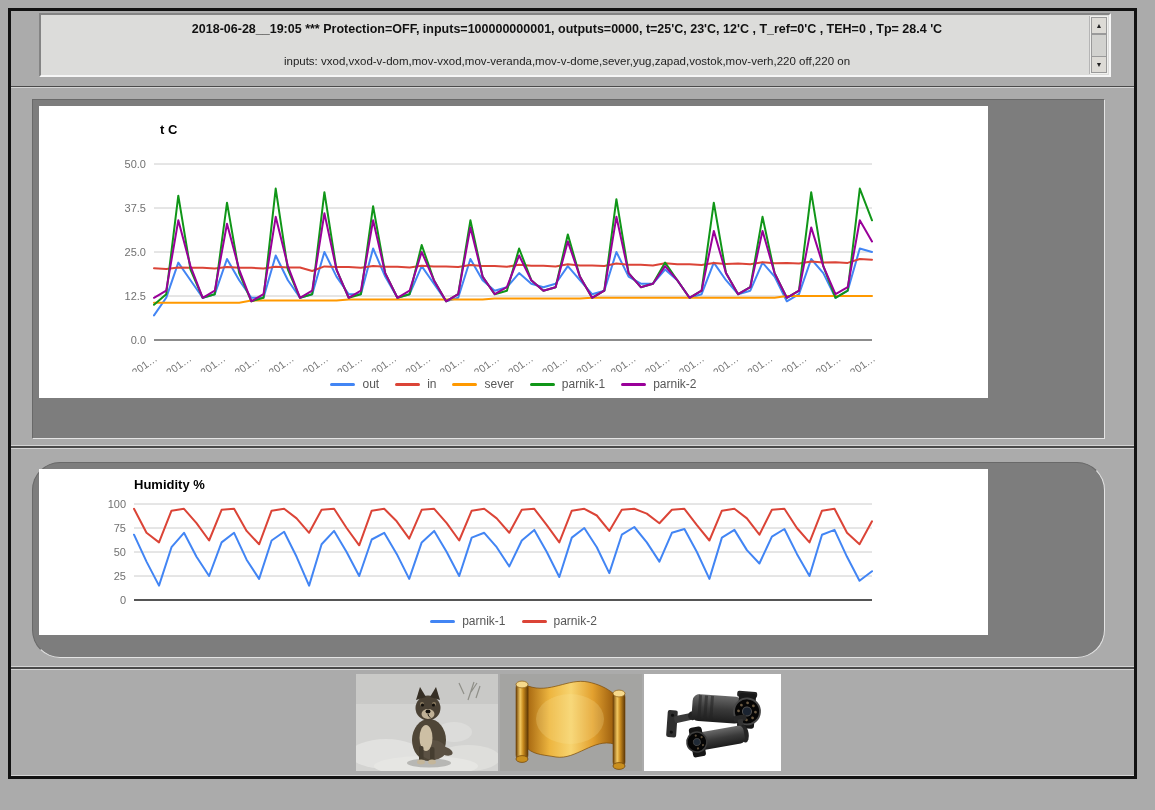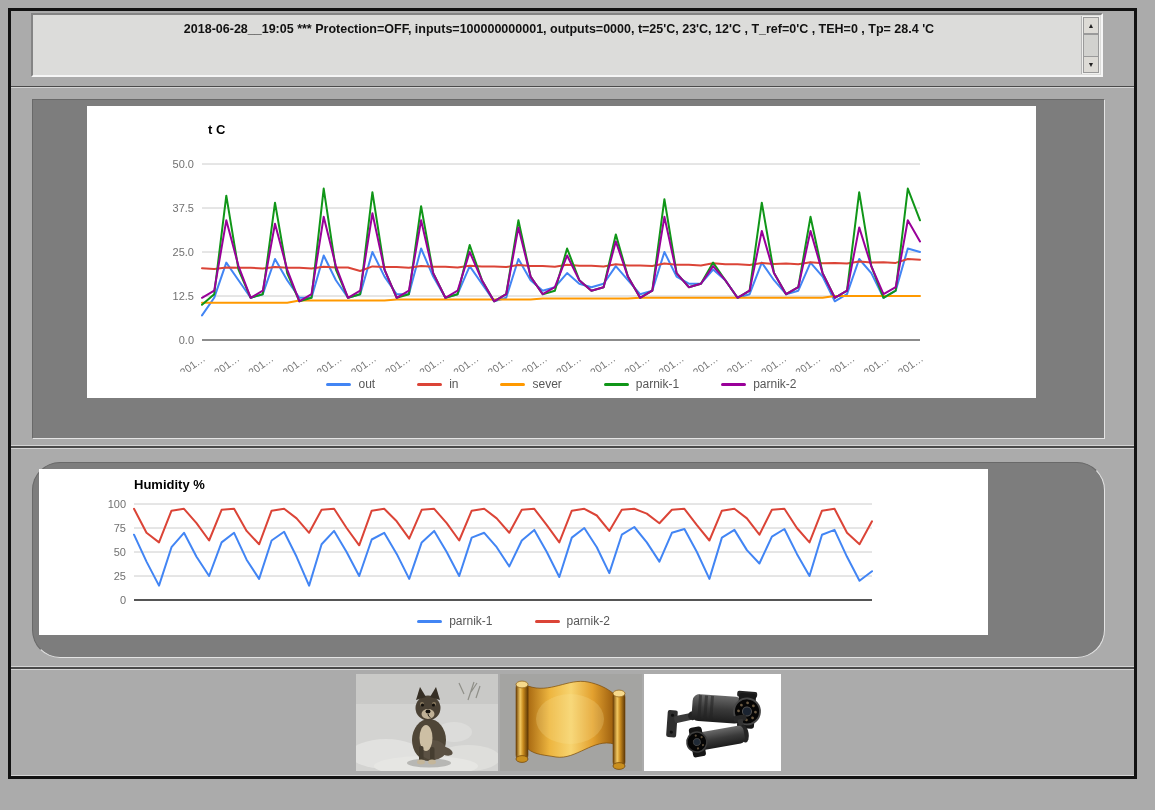--- a/index.html
+++ b/index.html
@@ -11,21 +11,21 @@
   }
   .frame{
     box-sizing:border-box;
     width:1129px;height:771px;
     margin:8px 0 0 8px;
     border:3px solid #121212;
     background:#ababab;
     display:flex;flex-direction:column;
   }
   
-  .status-wrap{height:75px;}
+  .status-wrap{height:75px;margin-left:8px;}
   .status-box{
     box-sizing:border-box;
     position:relative;
     margin:2px 0 0 20px;
     width:1072px;height:64px;
     background:#dcdcda;
     border:2px solid;
     border-color:#848484 #f6f6f6 #f6f6f6 #848484;
     text-align:center;
     padding:7px 40px 8px 24px;
@@ -55,52 +55,53 @@
     border-top:1px solid #4a4a4a;
     box-shadow:inset 0 1px 0 #d4d4d4, inset 0 -1px 0 #d4d4d4;
   }
   .row1{height:361px;border-bottom:1px solid #4a4a4a;}
   .row2{height:221px;border-bottom:1px solid #4a4a4a;}
   .row3{flex:1;display:flex;align-items:flex-start;padding:5px 0 0 345px;gap:2px;}
   .panel{
     box-sizing:border-box;background:#7d7d7d;
     border:1px solid;border-color:#696969 #e4e4e4 #e4e4e4 #696969;
   }
-  .panel1{width:1073px;height:340px;margin:12px 0 0 21px;padding-left:48px;}
+  .panel1{width:1073px;height:340px;margin:12px 0 0 21px;}
   .panel2{width:1073px;height:196px;margin:14px 0 0 21px;border-radius:28px;}
   .chartbox{background:#ffffff;position:relative;margin:6px;}
   .chartbox1{width:949px;height:292px;}
   .chartbox2{width:949px;height:166px;}
   .chart-svg{display:block;}
   .chart-title{
     position:absolute;font-size:13px;font-weight:bold;color:#000;
   }
   .title1{left:121px;top:16px;}
   .title2{left:95px;top:8px;}
   .legend{
     display:flex;justify-content:center;align-items:center;
-    gap:42px;height:24px;
+    gap:16px;height:24px;
   }
   .legend-item{display:flex;align-items:center;gap:7px;font-size:12px;color:#575757;}
   .legend-swatch{width:25px;height:3px;border-radius:2px;display:inline-block;}
   .ytick{font-family:"Liberation Sans",sans-serif;font-size:11px;fill:#717171;}
   .xtick{font-family:"Liberation Sans",sans-serif;font-size:10.5px;fill:#757575;}
   
   .tile{display:block;width:142px;height:97px;}
   .tile svg{display:block;}
   .tile-cameras{width:137px;}
 </style>
 </head>
 <body>
 
 <div class="frame">
 
   <div class="status-wrap">
     <div class="status-box">
       <div class="status-line1">2018-06-28__19:05 *** Protection=OFF, inputs=100000000001, outputs=0000, t=25'C, 23'C, 12'C , T_ref=0'C , TEH=0 , Tp= 28.4 'C</div>
+      <div class="status-line2">inputs: vxod,vxod-v-dom,mov-vxod,mov-veranda,mov-v-dome,sever,yug,zapad,vostok,mov-verh,220 off,220 on</div>
       <div class="sb">
         <div class="sb-btn sb-up">
             <span>▲</span>
           </div>
         <div class="sb-thumb"></div>
         <div class="sb-btn sb-down">
             <span>▼</span>
           </div>
       </div>
     </div>

